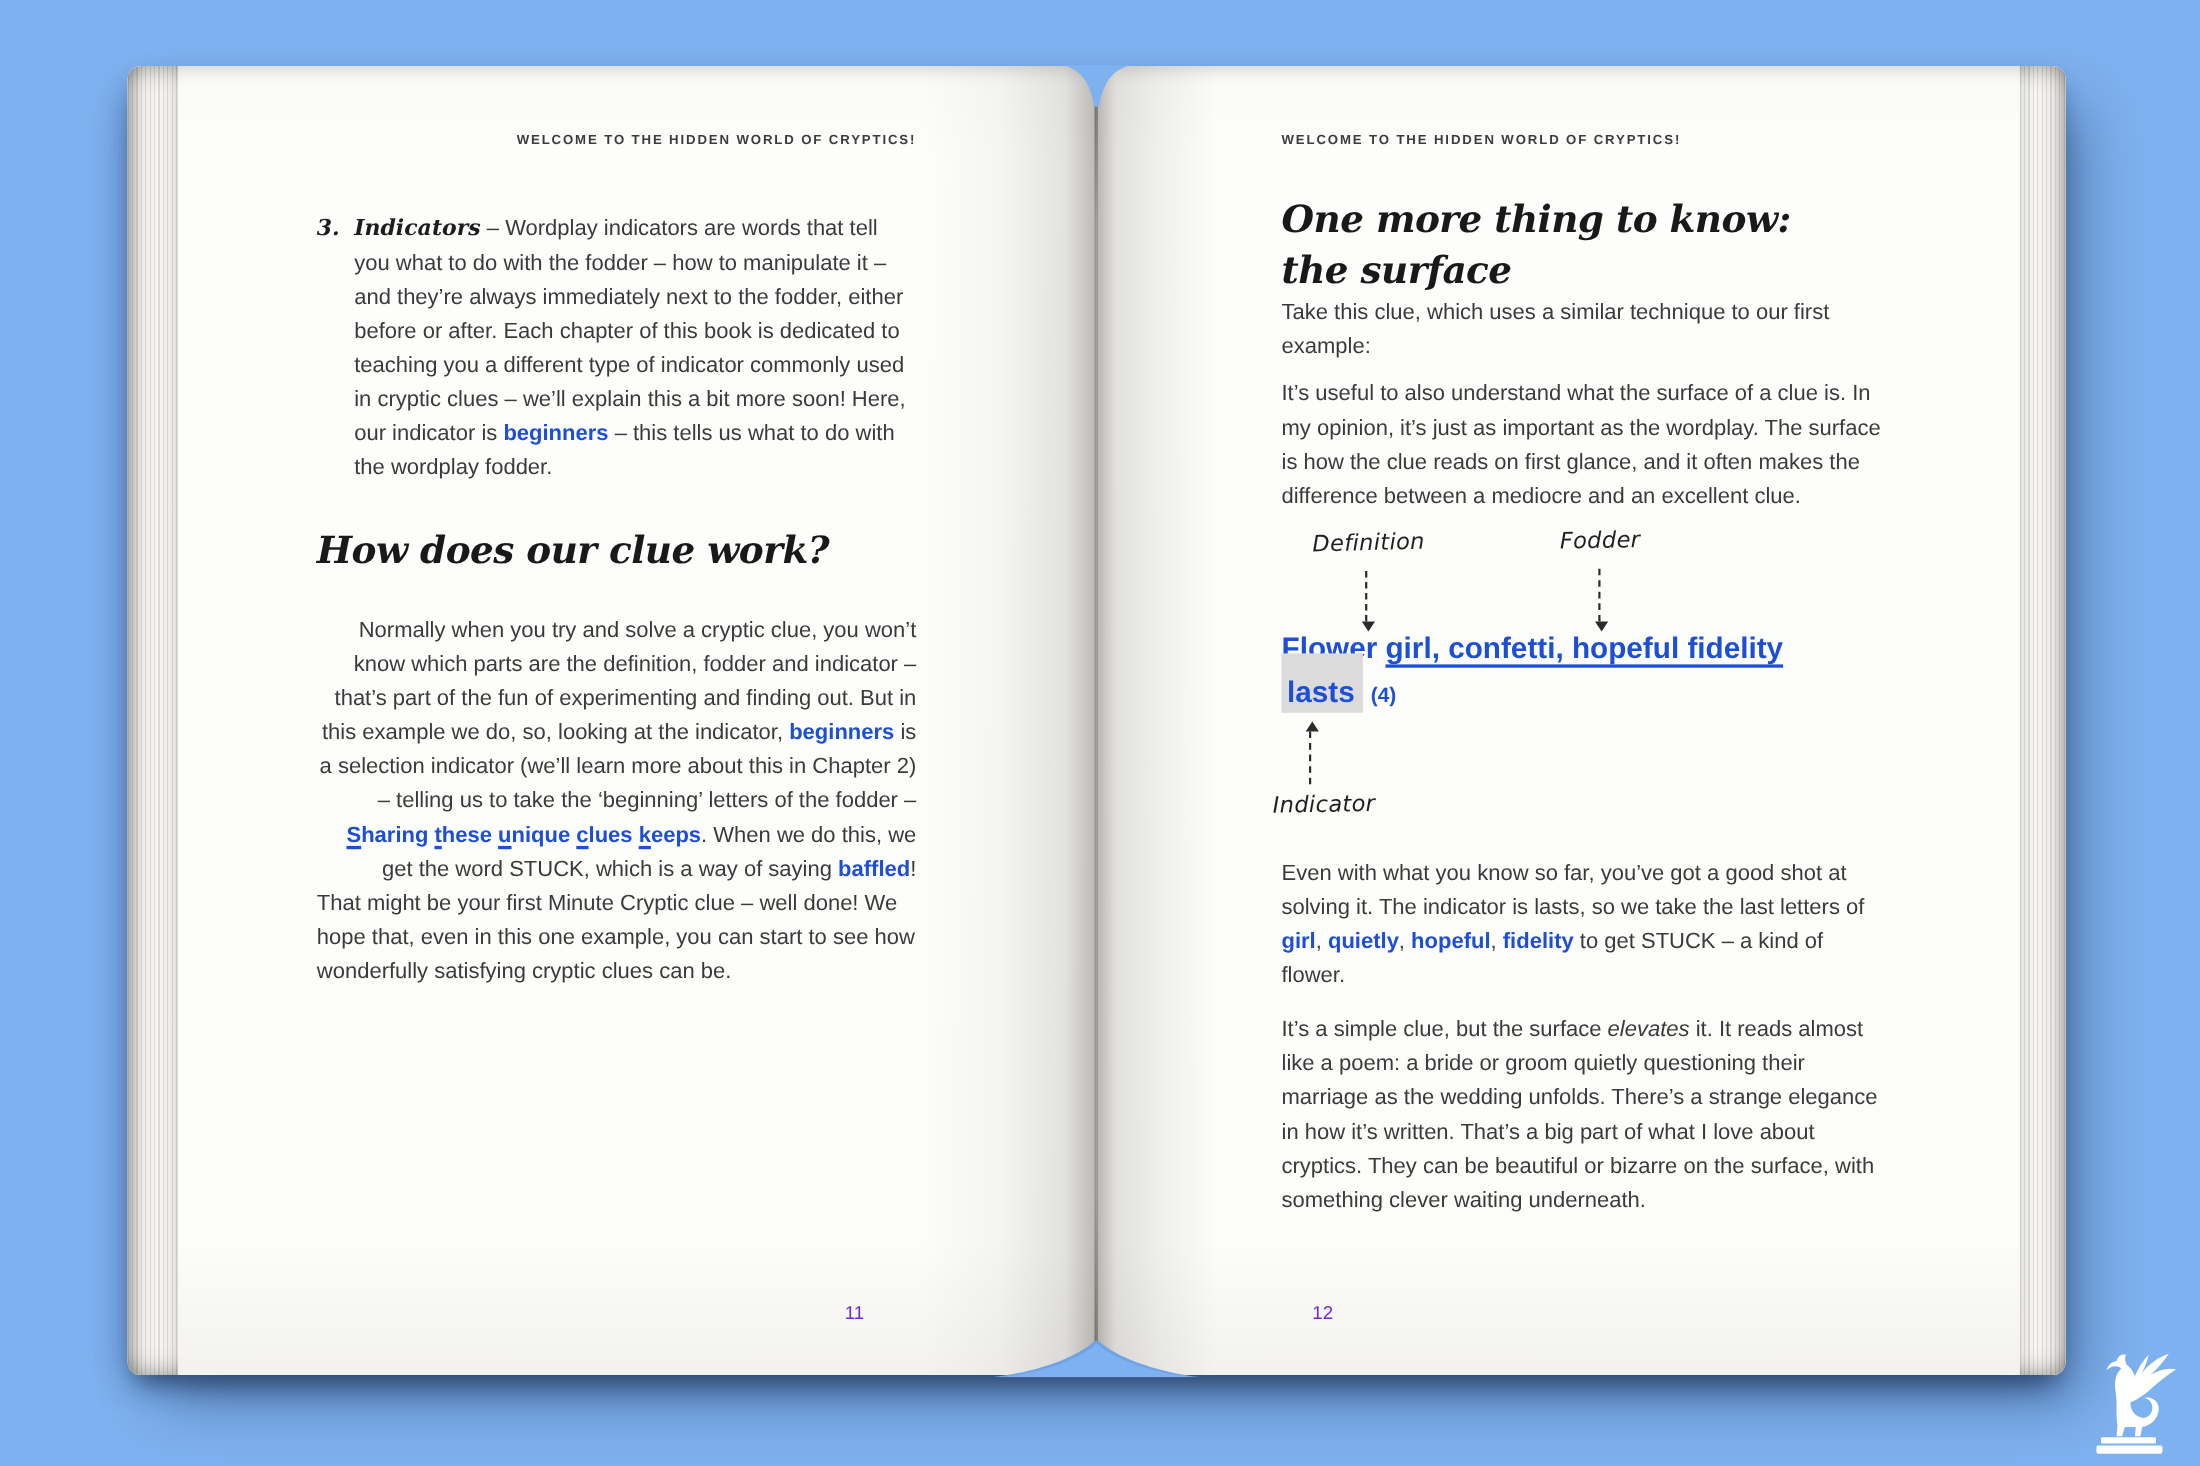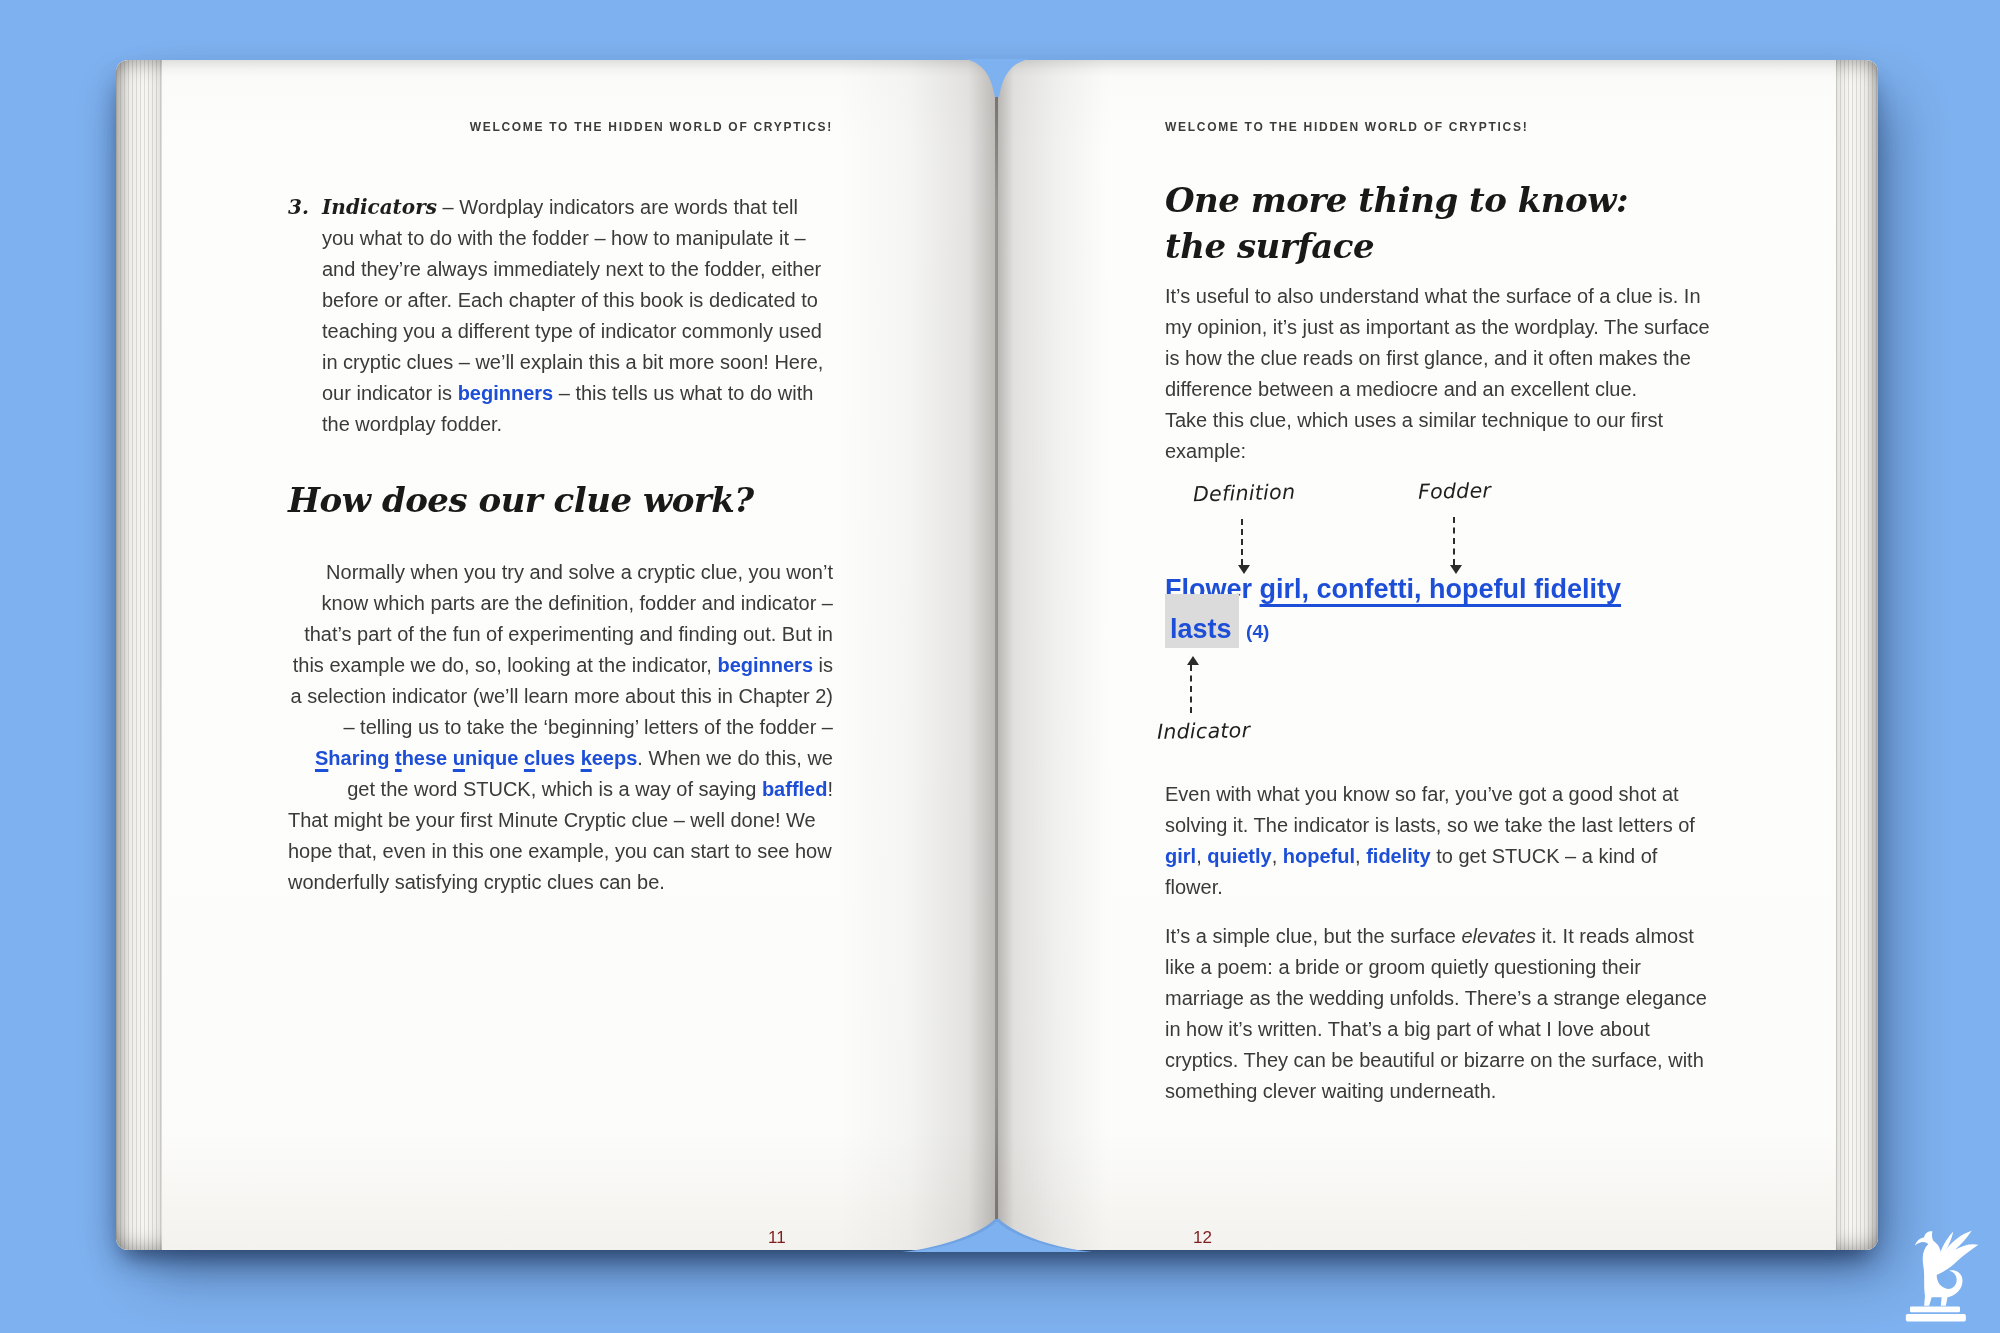--- a/index.html
+++ b/index.html
@@ -75,21 +75,21 @@
   .li-num{flex:none;width:34px;font-family:"DejaVu Serif",serif;font-weight:700;font-style:italic;
     font-size:20px;color:#1d1d1d;line-height:31px;}
   .display-heading{
     font-family:"DejaVu Serif",serif;font-weight:700;font-style:italic;
     font-size:34px;line-height:46px;color:#191919;letter-spacing:-0.5px;margin:0;
   }
   .dh-left{margin-top:37px;}
   .dh-right{margin-top:43px;}
   .p-after-head{margin-top:12px;text-align:right;}
   .p-gap{margin-top:22px;}
-  .page-num{position:absolute;top:1168px;font-size:17px;color:#7f1d1d;}
+  .page-num{position:absolute;top:1124px;font-size:17px;color:#6d28d9;}
   .pn-left{left:480px;}
   .pn-right{left:28px;}
 
   
   .clue-figure{position:relative;height:292px;margin-top:8px;}
   .hand{
     position:absolute;font-family:"DejaVu Sans",sans-serif;font-style:italic;
     font-size:20.5px;color:#1f1f1f;letter-spacing:.3px;white-space:nowrap;
   }
   .lbl-def{left:28px;top:6px;transform:rotate(-1.5deg);}
@@ -145,22 +145,22 @@
       <p class="body p-gap"><span>That might be your first Minute Cryptic clue – well done! We hope that, even in this one example, you can start to see how wonderfully satisfying cryptic clues can be.</span></p>
 
       <div class="page-num pn-left">11</div>
     </div>
 
     <div class="col col-right">
       <div class="running-head rh-left">WELCOME TO THE HIDDEN WORLD OF CRYPTICS!</div>
 
       <h2 class="display-heading dh-right"><span>One more thing to know:</span><br><span>the surface</span></h2>
 
+      <p class="body p-gap"><span>Take this clue, which uses a similar technique to our first example:</span></p>
       <p class="body" style="margin-top:12px;"><span>It’s useful to also understand what the surface of a clue is. In my opinion, it’s just as important as the wordplay. The surface is how the clue reads on first glance, and it often makes the difference between a mediocre and an excellent clue.</span></p>
-      <p class="body p-gap"><span>Take this clue, which uses a similar technique to our first example:</span></p>
 
       <div class="clue-figure">
         <div class="hand lbl-def">Definition</div>
         <div class="hand lbl-fod">Fodder</div>
         <div class="arrow arrow-down a-def"></div>
         <div class="arrow arrow-down a-fod"></div>
         <div class="clue-text"><span class="b">Flower </span><span class="b u">girl, confetti, hopeful fidelity</span><br><span class="b hl">lasts</span><span class="b"> </span><span class="b sm">(4)</span></div>
         <div class="arrow arrow-up a-ind"></div>
         <div class="hand lbl-ind">Indicator</div>
       </div>

